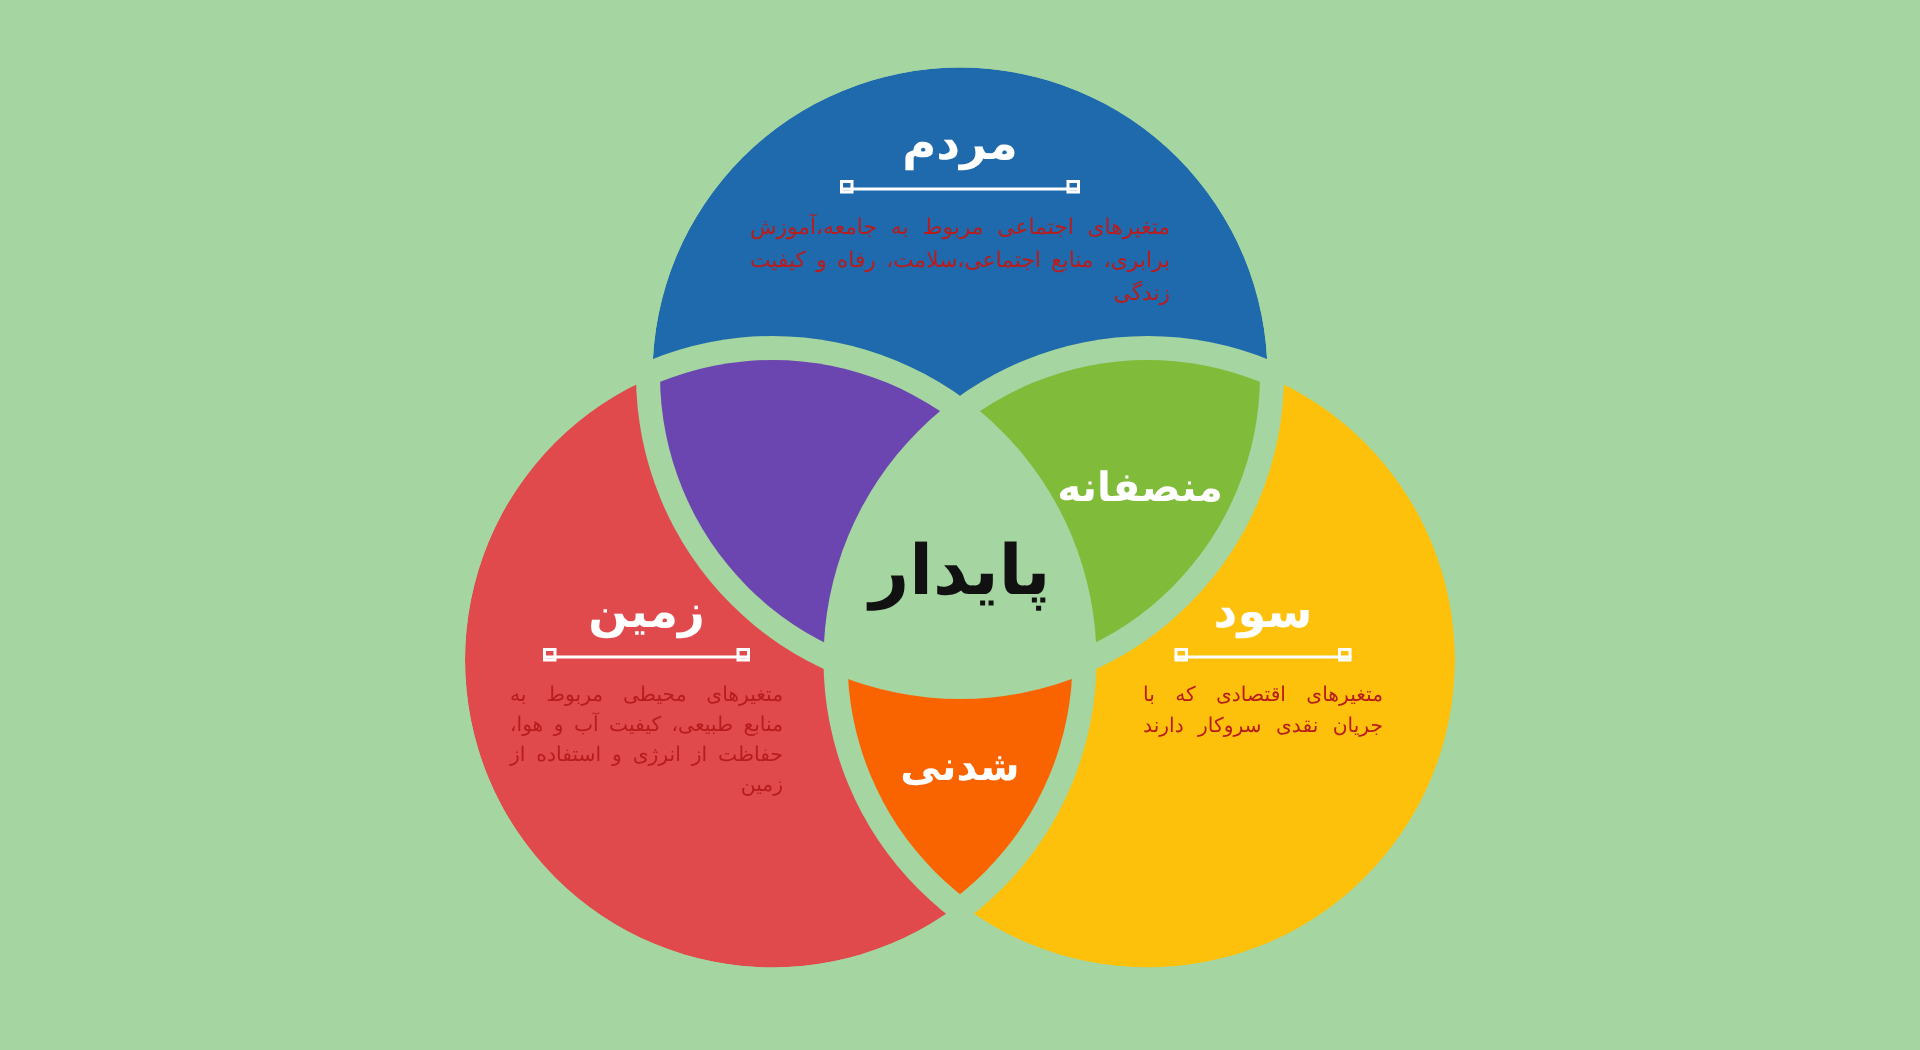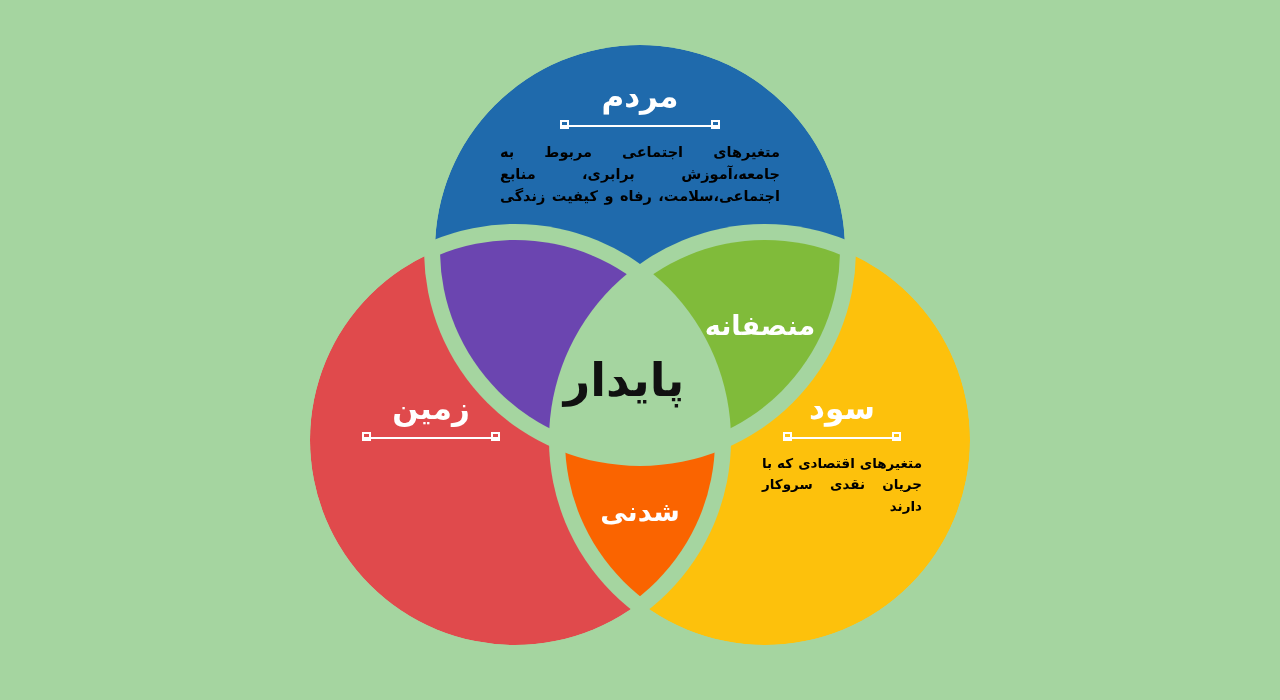--- a/index.html
+++ b/index.html
@@ -77,23 +77,23 @@
     width: 9px;
     height: 9px;
     border: 2px solid #ffffff;
     background: transparent;
     box-sizing: border-box;
   }
   .divider .cap.left { left: 0; }
   .divider .cap.right { right: 0; }
   .circle-desc {
     font-size: 14.5px;
-    font-weight: bold;
+    font-weight: normal;
     line-height: 1.52;
-    color: #000000;
+    color: #b91c1c;
     direction: rtl;
     text-align: justify;
     text-align-last: justify;
   }
 
   
   #people-block {
     left: 500px;
     top: 80px;
     width: 280px;
@@ -135,21 +135,21 @@
     color: #ffffff;
   }
   #lbl-viable {
     left: 565px;
     top: 498px;
     width: 150px;
     font-size: 27px;
     color: #ffffff;
   }
   #lbl-sustainable {
-    left: 534px;
+    left: 550px;
     top: 357px;
     width: 180px;
     font-size: 46px;
     color: #111111;
     letter-spacing: -1px;
   }
 </style>
 </head>
 <body>
 
@@ -239,20 +239,21 @@
       <div class="circle-desc">متغیرهای اجتماعی مربوط به جامعه،آموزش برابری، منابع اجتماعی،سلامت، رفاه و کیفیت زندگی</div>
     </div>
 
     <div class="circle-block" id="planet-block">
       <div class="circle-title">زمین</div>
       <div class="divider">
         <div class="bar"></div>
         <div class="cap left"></div>
         <div class="cap right"></div>
       </div>
+      <div class="circle-desc">متغیرهای محیطی مربوط به منابع طبیعی، کیفیت آب و هوا، حفاظت از انرژی و استفاده از زمین</div>
     </div>
 
     <div class="circle-block" id="profit-block">
       <div class="circle-title">سود</div>
       <div class="divider">
         <div class="bar"></div>
         <div class="cap left"></div>
         <div class="cap right"></div>
       </div>
       <div class="circle-desc">متغیرهای اقتصادی که با جریان نقدی سروکار دارند</div>

